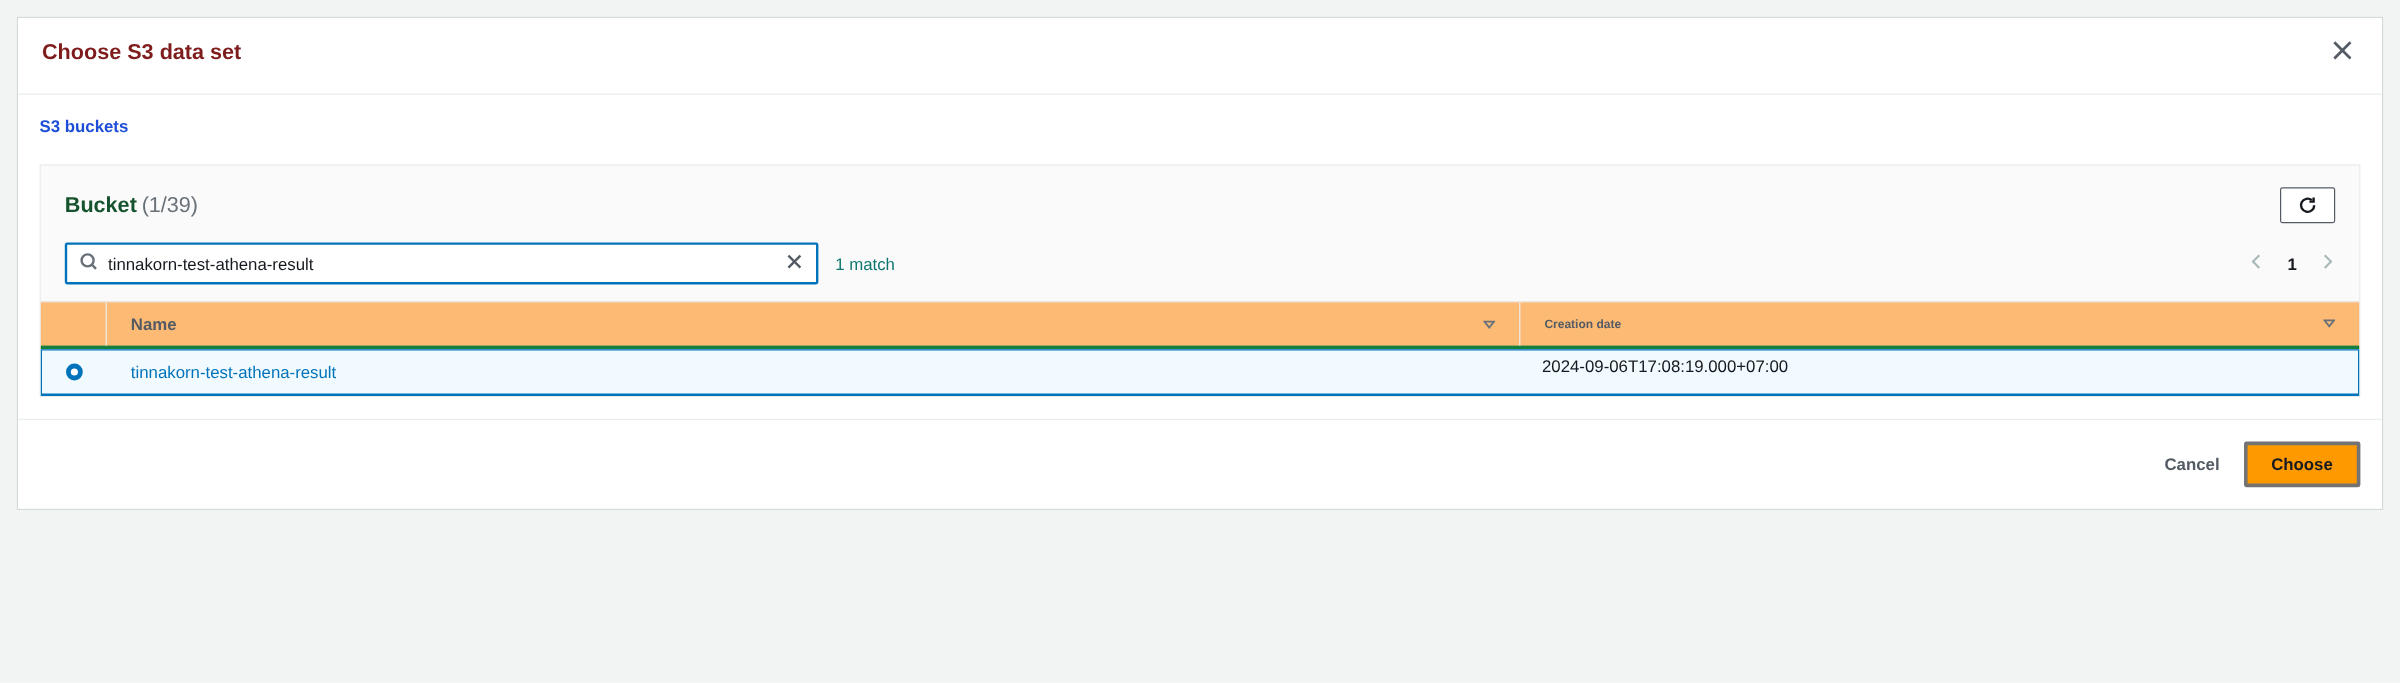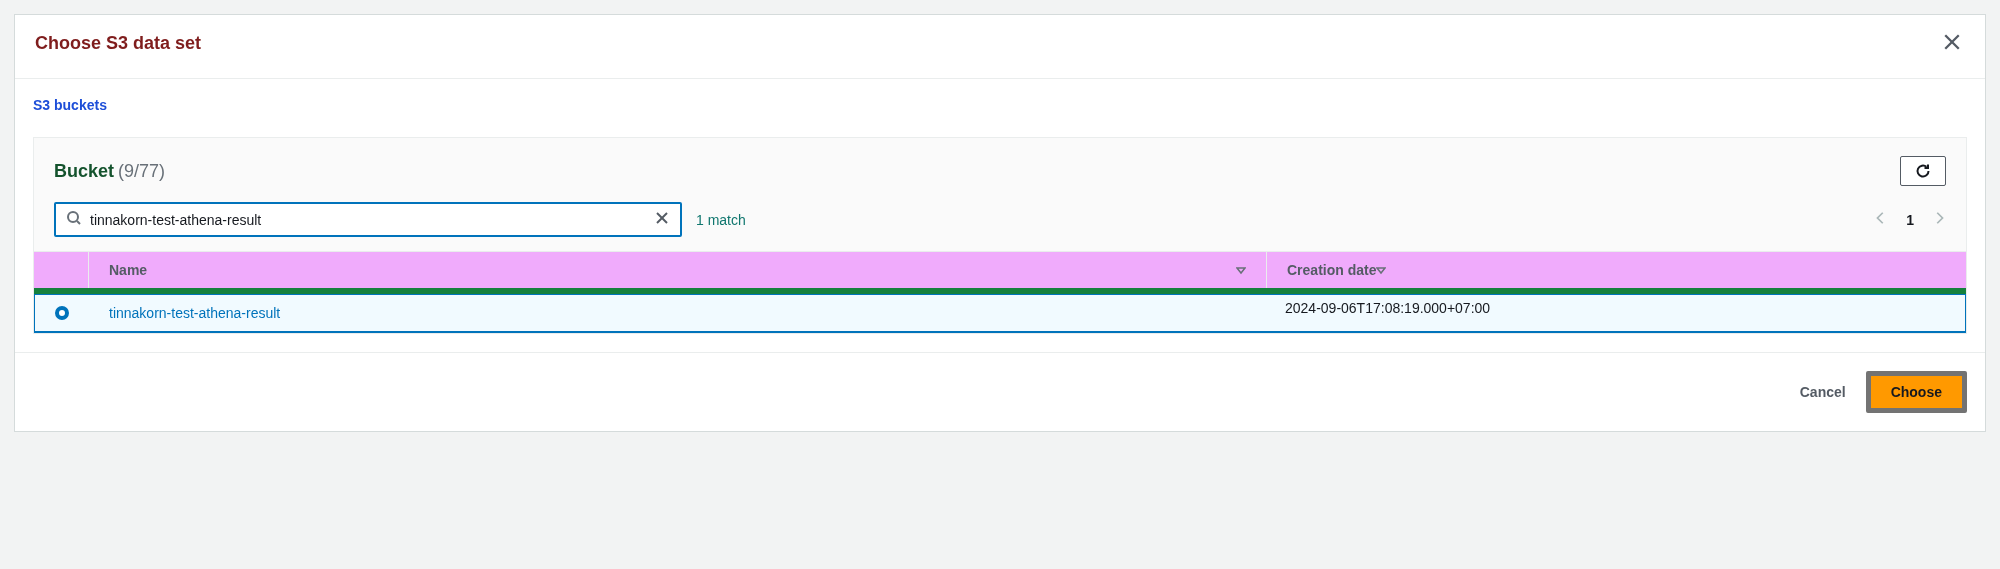--- a/index.html
+++ b/index.html
@@ -140,46 +140,47 @@
       font-weight: 700;
       color: #16191f;
       font-size: 14px;
     }
     .table {
       width: 100%;
     }
     .table-header {
       display: flex;
       border-top: 1px solid #eaeded;
-      border-bottom: 6px solid #15803d;
-      background: #f0abfc;
+      border-bottom: 3px solid #15803d;
+      background: #fdba74;
     }
     .th-radio {
       width: 54px;
     }
     .th-name {
       flex: 1;
       padding: 10px 20px 10px 20px;
       border-left: 1px solid #eaeded;
       display: flex;
       justify-content: space-between;
       align-items: center;
       font-weight: 700;
       color: #545b64;
       font-size: 14px;
     }
     .th-date {
       width: 700px;
       padding: 10px 20px;
       border-left: 1px solid #eaeded;
       display: flex;
-      align-items: center;
-      font-weight: 700;
-      color: #545b64;
-      font-size: 14px;
+      justify-content: space-between;
+      align-items: center;
+      font-weight: 700;
+      color: #545b64;
+      font-size: 10px;
     }
     .sort-icon {
       color: #687078;
     }
     .table-row {
       display: flex;
       background: #f1faff;
       border: 1px solid #0073bb;
       border-top: 1px solid #0073bb;
       border-bottom: 2px solid #0073bb;
@@ -224,21 +225,21 @@
       background: none;
       border: none;
       padding: 8px 20px;
       font-weight: 700;
       color: #545b64;
       cursor: pointer;
       font-size: 14px;
     }
     .btn-choose {
       background: #ff9900;
-      border: 5px solid #737373;
+      border: 3px solid #737373;
       padding: 8px 20px;
       font-weight: 700;
       color: #16191f;
       cursor: pointer;
       border-radius: 2px;
       font-size: 14px;
     }
   </style>
 </head>
 <body>
@@ -254,21 +255,21 @@
     </button>
   </div>
 
   <div class="modal-body">
     <div class="breadcrumb">S3 buckets</div>
 
     <div class="bucket-panel">
       <div class="panel-header">
         <div class="panel-title-group">
           <span class="panel-title">Bucket</span>
-          <span class="panel-count">(9/77)</span>
+          <span class="panel-count">(1/39)</span>
         </div>
         <button class="refresh-btn">
           <svg viewBox="0 0 16 16" fill="none" stroke="#16191f" stroke-width="2">
             <path d="M13.5 8a5.5 5.5 0 1 1-2-4.2"></path>
             <path d="M13 1.5V5h-3.5"></path>
           </svg>
         </button>
       </div>
 
       <div class="search-row">

